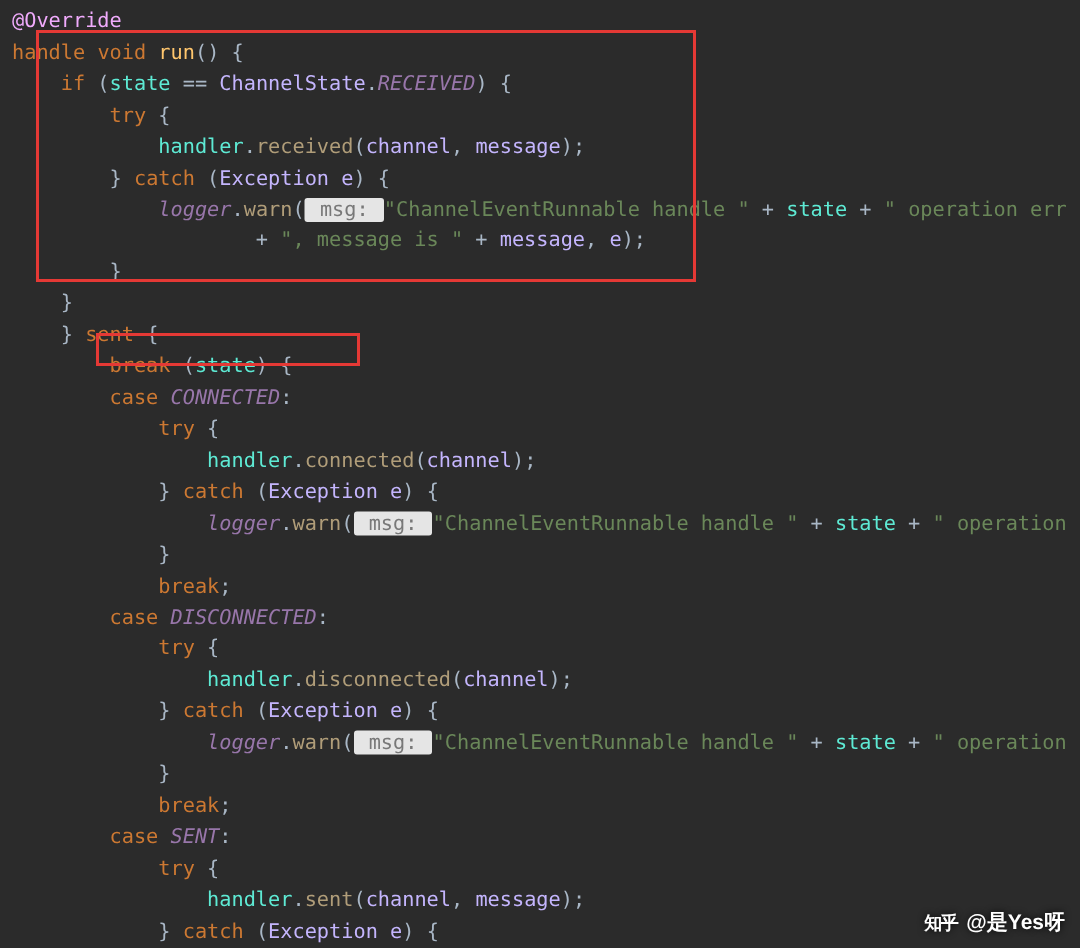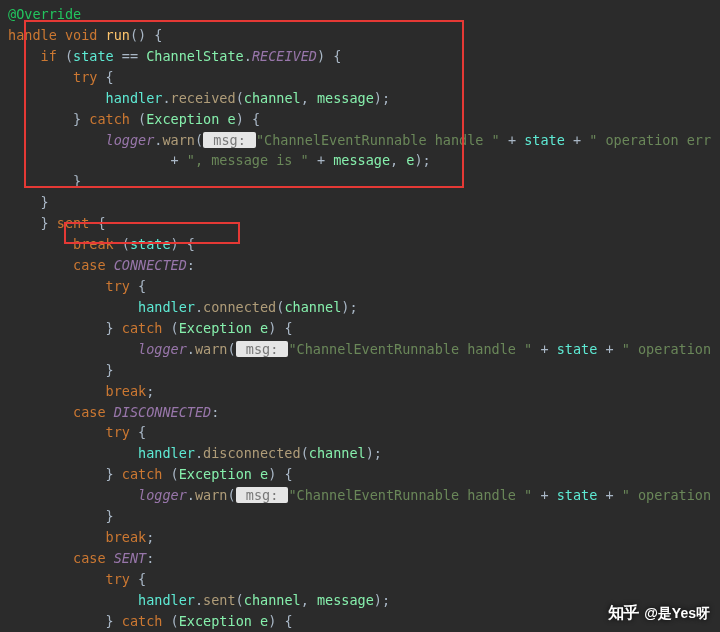--- a/index.html
+++ b/index.html
@@ -12,24 +12,24 @@
     width: 720px;
     height: 632px;
     overflow: hidden;
     position: relative;
   }
   pre {
     padding: 4px 8px;
     white-space: pre;
     font-family: inherit;
   }
-  .annotation { color: #22c55e; }
+  .annotation { color: #f0abfc; }
   .keyword    { color: #cc7832; }
   .method-decl{ color: #ffc66d; margin-top: 47px; }
-  .identifier { color: #86efac; }
+  .identifier { color: #c4b5fd; }
   .field      { color: #5eead4; }
   .const      { color: #9876aa; font-style: italic; }
   .paren      { color: #a9b7c6; }
   .brace      { color: #a9b7c6; }
   .op         { color: #a9b7c6; }
   .call       { color: #b09d79; }
   .string     { color: #6a8759; }
   .hint       { color: #787878; background: #e5e5e5; padding: 0 2px; border-radius: 2px; }
 
   .redbox {
@@ -44,21 +44,21 @@
     font-family: sans-serif;
     font-size: 14px;
     font-weight: bold;
     color: #ffffff;
     text-shadow: 0 0 5px rgba(0,0,0,0.9);
     display: flex;
     align-items: center;
     gap: 6px;
   }
   .watermark .logo {
-    font-size: 16px;
+    font-size: 12px;
     letter-spacing: -1px;
   }
 </style>
 </head>
 <body>
 
 <pre><span class="annotation">@Override</span>
 <span class="keyword">handle</span> <span class="keyword">void</span> <span class="method-decl">run</span><span class="paren">()</span><span class="brace"> {</span>
     <span class="keyword">if</span><span class="paren"> (</span><span class="field">state</span><span class="op"> == </span><span class="identifier">ChannelState</span><span>.</span><span class="const">RECEIVED</span><span class="paren">)</span><span class="brace"> {</span>
         <span class="keyword">try</span><span class="brace"> {</span>

